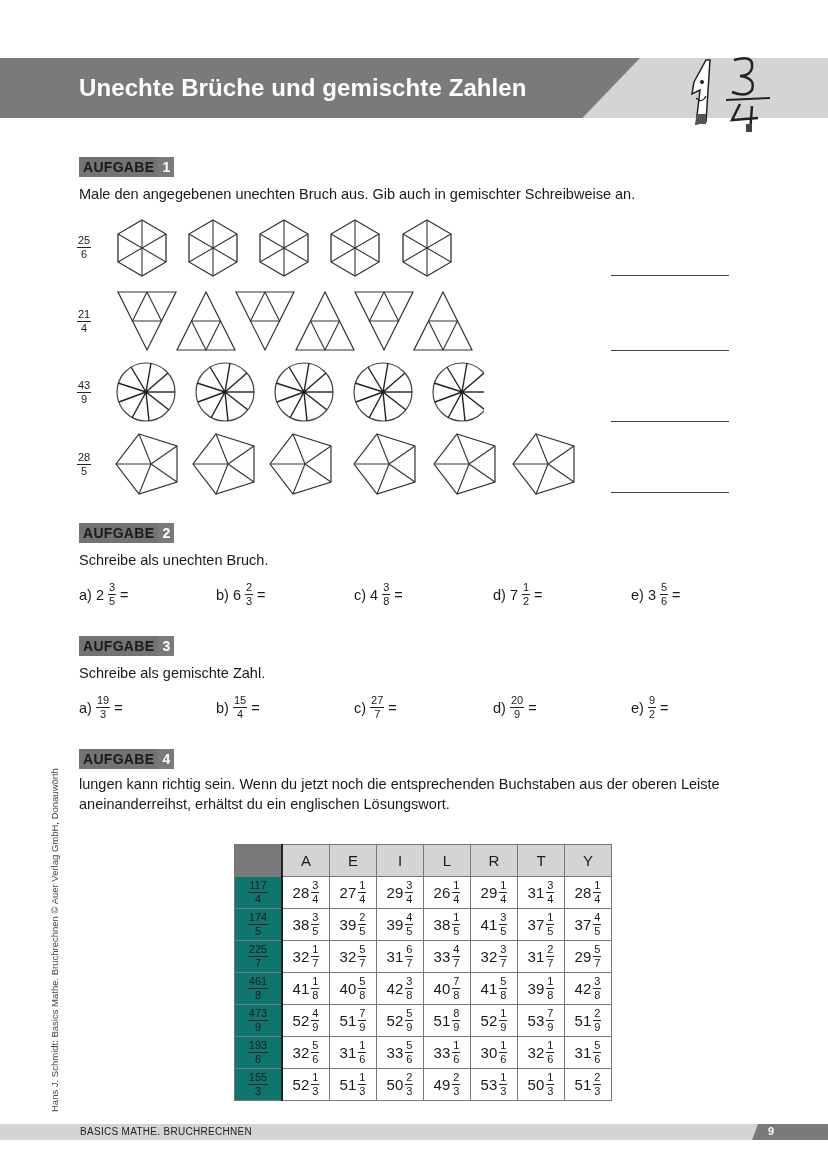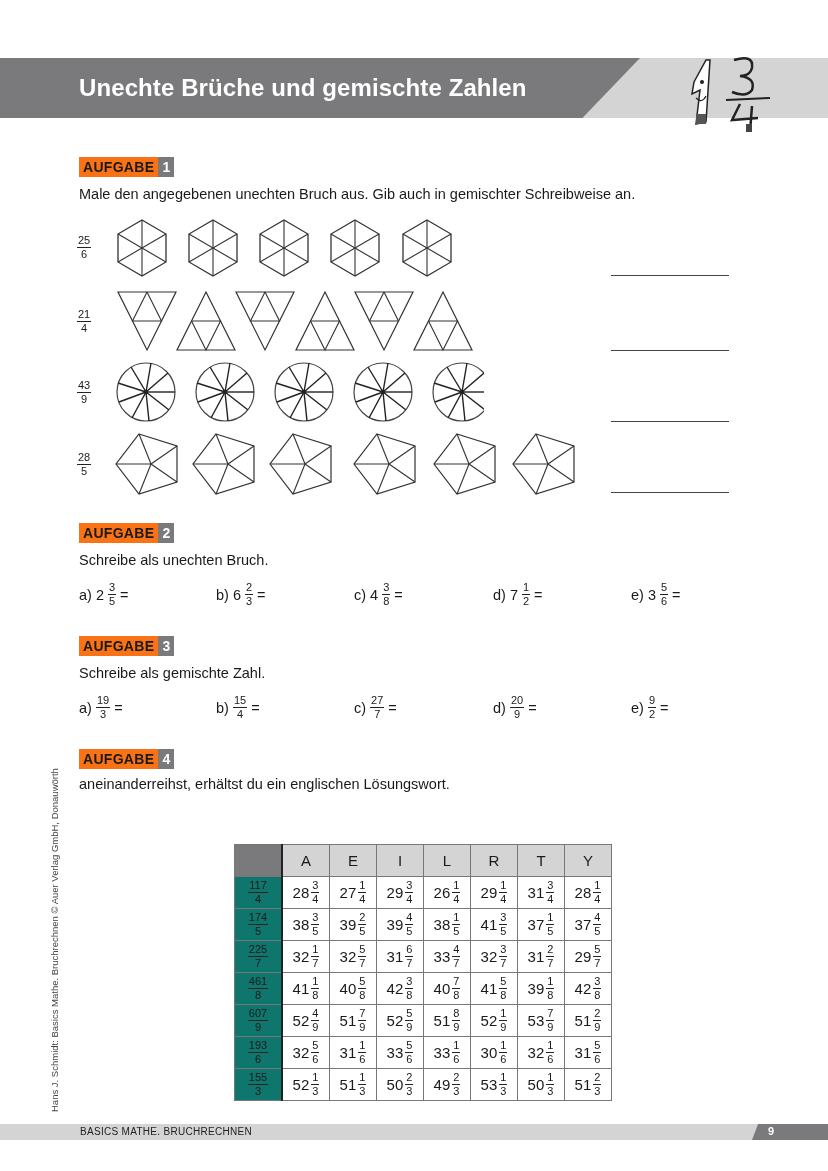--- a/index.html
+++ b/index.html
@@ -13,21 +13,21 @@
     clip-path: polygon(0 0, 100% 0, 91% 100%, 0 100%);
   }
   .page-title {
     position: absolute; left: 79px; top: 74px; font-size: 24px; font-weight: bold; color: #ffffff;
     letter-spacing: 0.1px;
   }
   .logo { position: absolute; left: 676px; top: 52px; width: 100px; height: 82px; }
 
   .aufgabe {
     position: absolute; left: 79px; height: 20px; display: flex; align-items: stretch;
-    background: #f97316;
+    background: #737373;
   }
   .aufgabe .label { font-weight: bold; font-size: 14px; padding: 2px 4px 0 4px; letter-spacing: 0.3px; }
   .aufgabe .num {
     background: #7a7a7c; color: #fff; font-weight: bold; font-size: 14px; width: 16px;
     text-align: center; padding-top: 2px;
   }
   .instr { position: absolute; left: 79px; font-size: 14.5px; line-height: 20px; }
 
   .frac { display: inline-flex; flex-direction: column; align-items: center; vertical-align: middle; line-height: 1; }
   .frac .n { font-size: 11px; padding: 0 1px 1px 1px; border-bottom: 1px solid #222; }
@@ -296,20 +296,21 @@
       </span>
     <span>=</span>
   </div>
 </div>
 
 <div class="aufgabe" style="top:749px;">
   <span class="label">AUFGABE</span>
   <span class="num">4</span>
 </div>
 <div class="para" style="top:774px;">
+  <div>lungen kann richtig sein. Wenn du jetzt noch die entsprechenden Buchstaben aus der oberen Leiste</div>
   <div>aneinanderreihst, erhältst du ein englischen Lösungswort.</div>
 </div>
 
 <table class="lt">
   <thead>
     <tr>
       <th class="corner"></th>
       <th>A</th>
       <th>E</th>
       <th>I</th>
@@ -451,21 +452,21 @@
             <span class="n">1</span>
             <span class="d">8</span>
           </span></td>
         <td class="cell"><span class="w">42</span><span class="frac">
             <span class="n">3</span>
             <span class="d">8</span>
           </span></td>
       </tr>
       <tr>
         <td class="rowhead"><span class="frac">
-            <span class="n">607</span>
+            <span class="n">473</span>
             <span class="d">9</span>
           </span></td>
         <td class="cell"><span class="w">52</span><span class="frac">
             <span class="n">4</span>
             <span class="d">9</span>
           </span></td>
         <td class="cell"><span class="w">51</span><span class="frac">
             <span class="n">7</span>
             <span class="d">9</span>
           </span></td>

